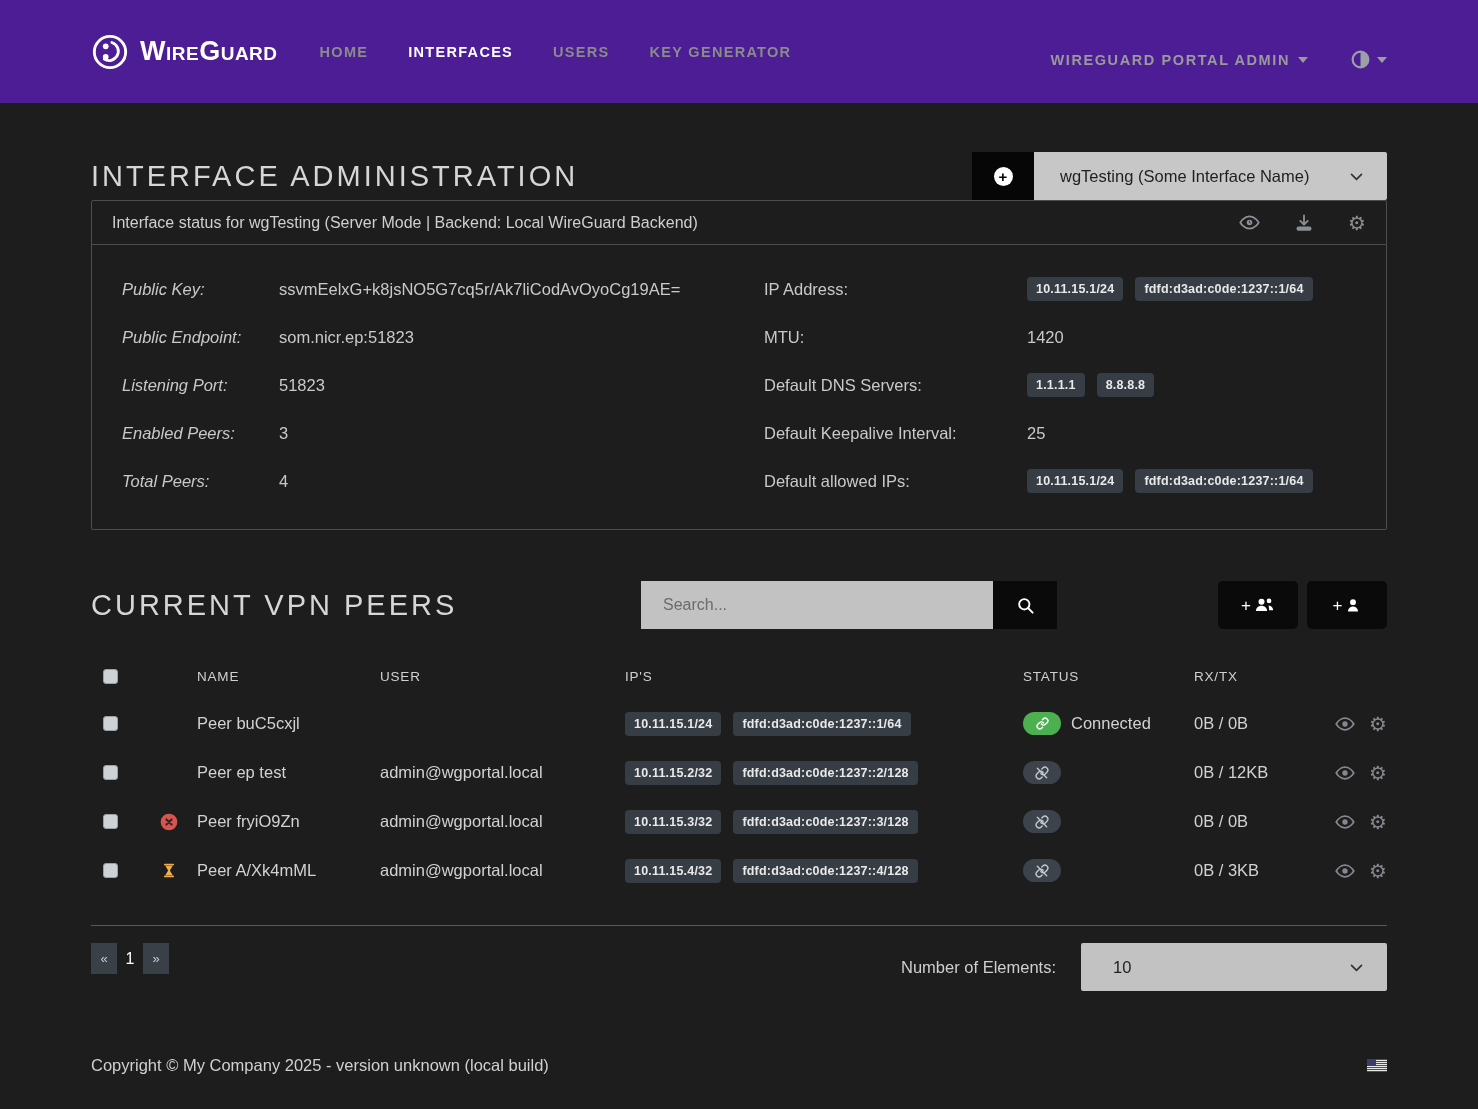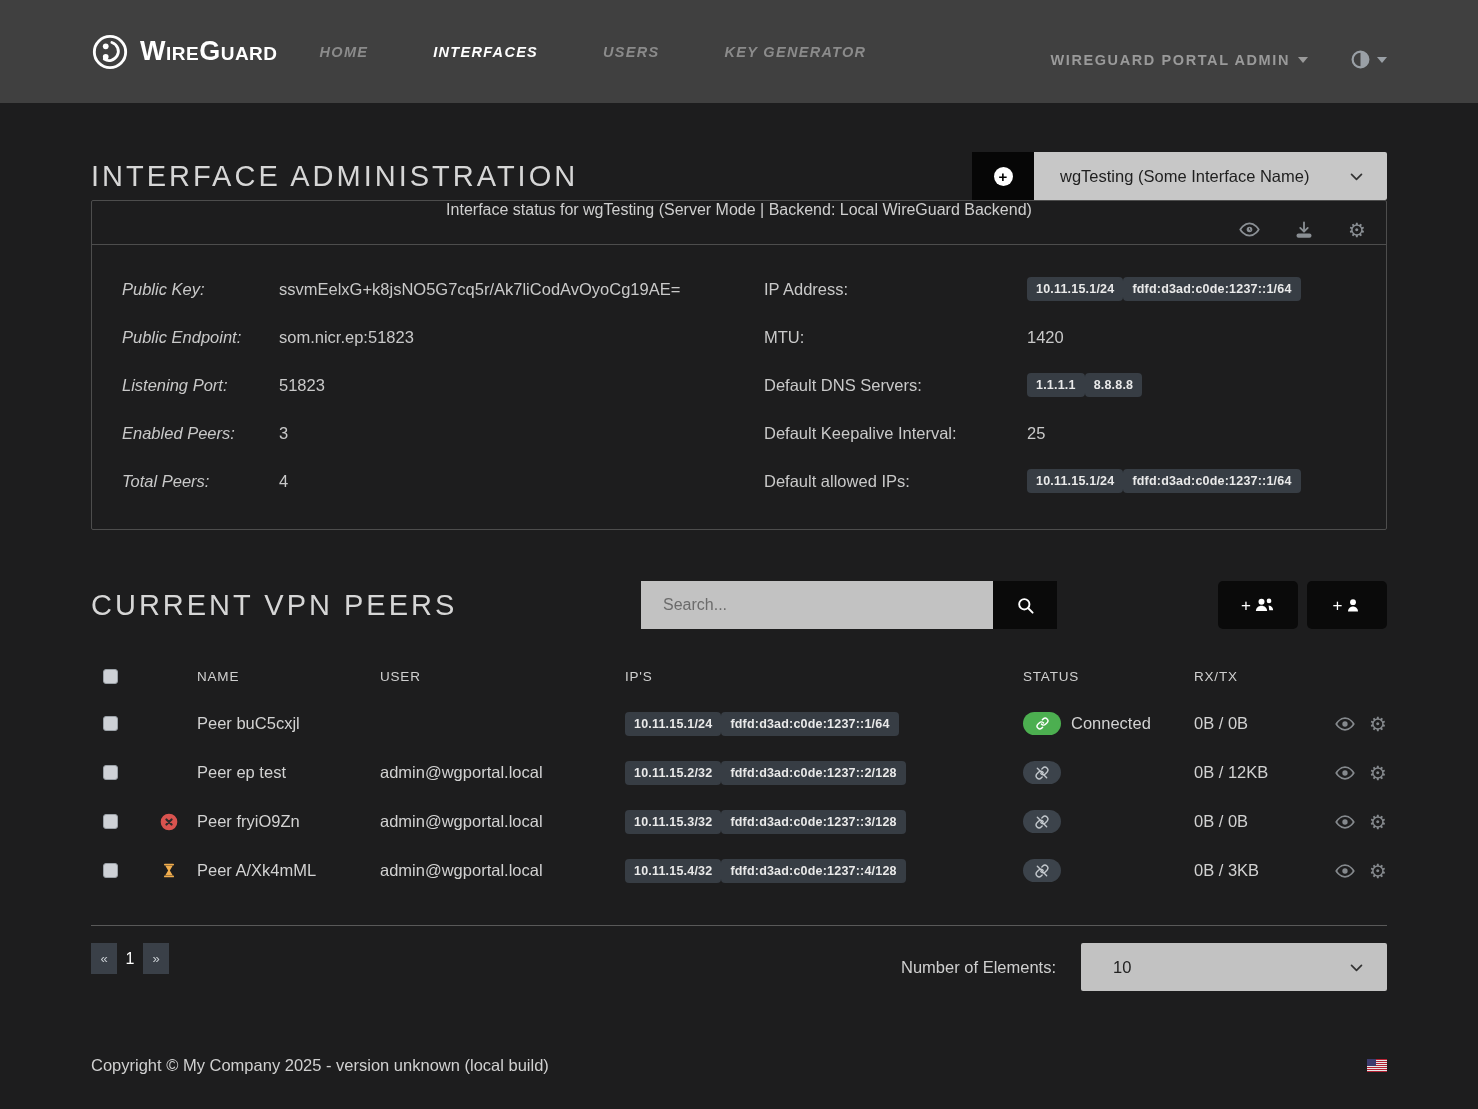--- a/index.html
+++ b/index.html
@@ -5,50 +5,50 @@
   * { box-sizing: border-box; margin: 0; padding: 0; }
   html,body { width:1478px; height:1109px; overflow:hidden; }
   body {
     background:#1d1d1e;
     color:#d2d2d2;
     font-family:"Liberation Sans", sans-serif;
   }
   .container { width:1296px; margin:0 auto; }
 
   
-  .navbar { background:#404040; height:103px; display:flex; align-items:center; }
+  .navbar { background:#4c1d95; height:103px; display:flex; align-items:center; }
   .navbar-inner { display:flex; align-items:center; width:1296px; margin:0 auto; }
   .brand { display:flex; align-items:center; gap:11px; }
   .brand-text { color:#fff; font-size:27px; font-weight:600; font-variant:small-caps; letter-spacing:.5px; }
-  .nav-links { display:flex; gap:65px; margin-left:42px;font-style:italic; }
+  .nav-links { display:flex; gap:40px; margin-left:42px; }
   .nav-link { color:#8b8b8b; font-size:14.5px; letter-spacing:1.3px; font-weight:600; text-decoration:none; cursor:pointer; }
   .nav-link.active { color:#fff; }
   .nav-right { margin-left:auto; display:flex; align-items:center; gap:42px;margin-top:16px; }
   .user-menu { color:#9a9a9a; font-size:14.5px; letter-spacing:1.6px; font-weight:600; display:flex; align-items:center; gap:8px; cursor:pointer; }
   .caret { width:0; height:0; border-left:5px solid transparent; border-right:5px solid transparent; border-top:6px solid currentColor; display:inline-block; }
   .theme-toggle { color:#9aa0a6; display:flex; align-items:center; gap:6px; cursor:pointer; }
 
   
   .page-head { display:flex; align-items:center; justify-content:space-between; padding-top:49px; height:97px; }
   .page-title { font-size:29px; font-weight:500; letter-spacing:3px; color:#d6d6d6; }
   .selector-group { display:flex; height:48px; }
   .btn-add-interface { width:62px; height:48px; background:#060606; border:none; display:flex; align-items:center; justify-content:center; cursor:pointer; }
   .plus-circle { width:19px; height:19px; border-radius:50%; background:#fff; color:#000; font-size:15px; font-weight:700; display:flex; align-items:center; justify-content:center; line-height:1; }
   .interface-select { width:353px; height:48px; background:#c7c7c7; color:#1f1f1f; display:flex; align-items:center; justify-content:space-between; padding:0 22px 0 26px; font-size:16.5px; cursor:pointer; border-radius:0 2px 2px 0; }
 
   
   .card { margin-top:0; border:1px solid #4d4d4d; border-radius:2px; }
-  .card-header { height:44px; border-bottom:1px solid #4d4d4d; display:flex; align-items:center; padding:0 20px; font-size:16px; color:#cfcfcf;flex-direction:column; }
+  .card-header { height:44px; border-bottom:1px solid #4d4d4d; display:flex; align-items:center; padding:0 20px; font-size:16px; color:#cfcfcf; }
   .card-header-icons { margin-left:auto; display:flex; gap:34px; color:#8a8f94; align-items:center; }
   .icon-btn { background:none; border:none; color:inherit; cursor:pointer; display:flex; align-items:center; }
   .card-body { padding:20px 30px 24px; display:grid; grid-template-columns:642px 1fr; }
   .info-row { display:flex; align-items:center; height:48px; font-size:16.5px; color:#c9c9c9; }
   .info-row .lbl-l { flex:0 0 157px;font-style:italic; }
   .info-row .lbl-r { flex:0 0 263px; }
-  .badges { display:flex; gap:0; }
+  .badges { display:flex; gap:12px; }
   .badge { background:#373d44; color:#e9e9e9; font-size:12.5px; font-weight:700; padding:5px 9px; border-radius:4px; letter-spacing:.2px; white-space:nowrap; }
 
   
   .peers-head { display:flex; align-items:center; margin-top:51px; height:48px; }
   .peers-title-wrap { flex:0 0 550px; }
   .search-group { display:flex; height:48px;border-radius:23px; }
   .search-input { width:352px; height:48px; background:#c2c2c2; border:none; padding:0 22px; font-size:16px; color:#333; font-family:"Liberation Sans",sans-serif; }
   .search-input::placeholder { color:#6b6b6b; }
   .search-btn { width:64px; height:48px; background:#0a0a0a; border:none; display:flex; align-items:center; justify-content:center; cursor:pointer; }
   .add-group { margin-left:auto; display:flex; gap:9px; }

